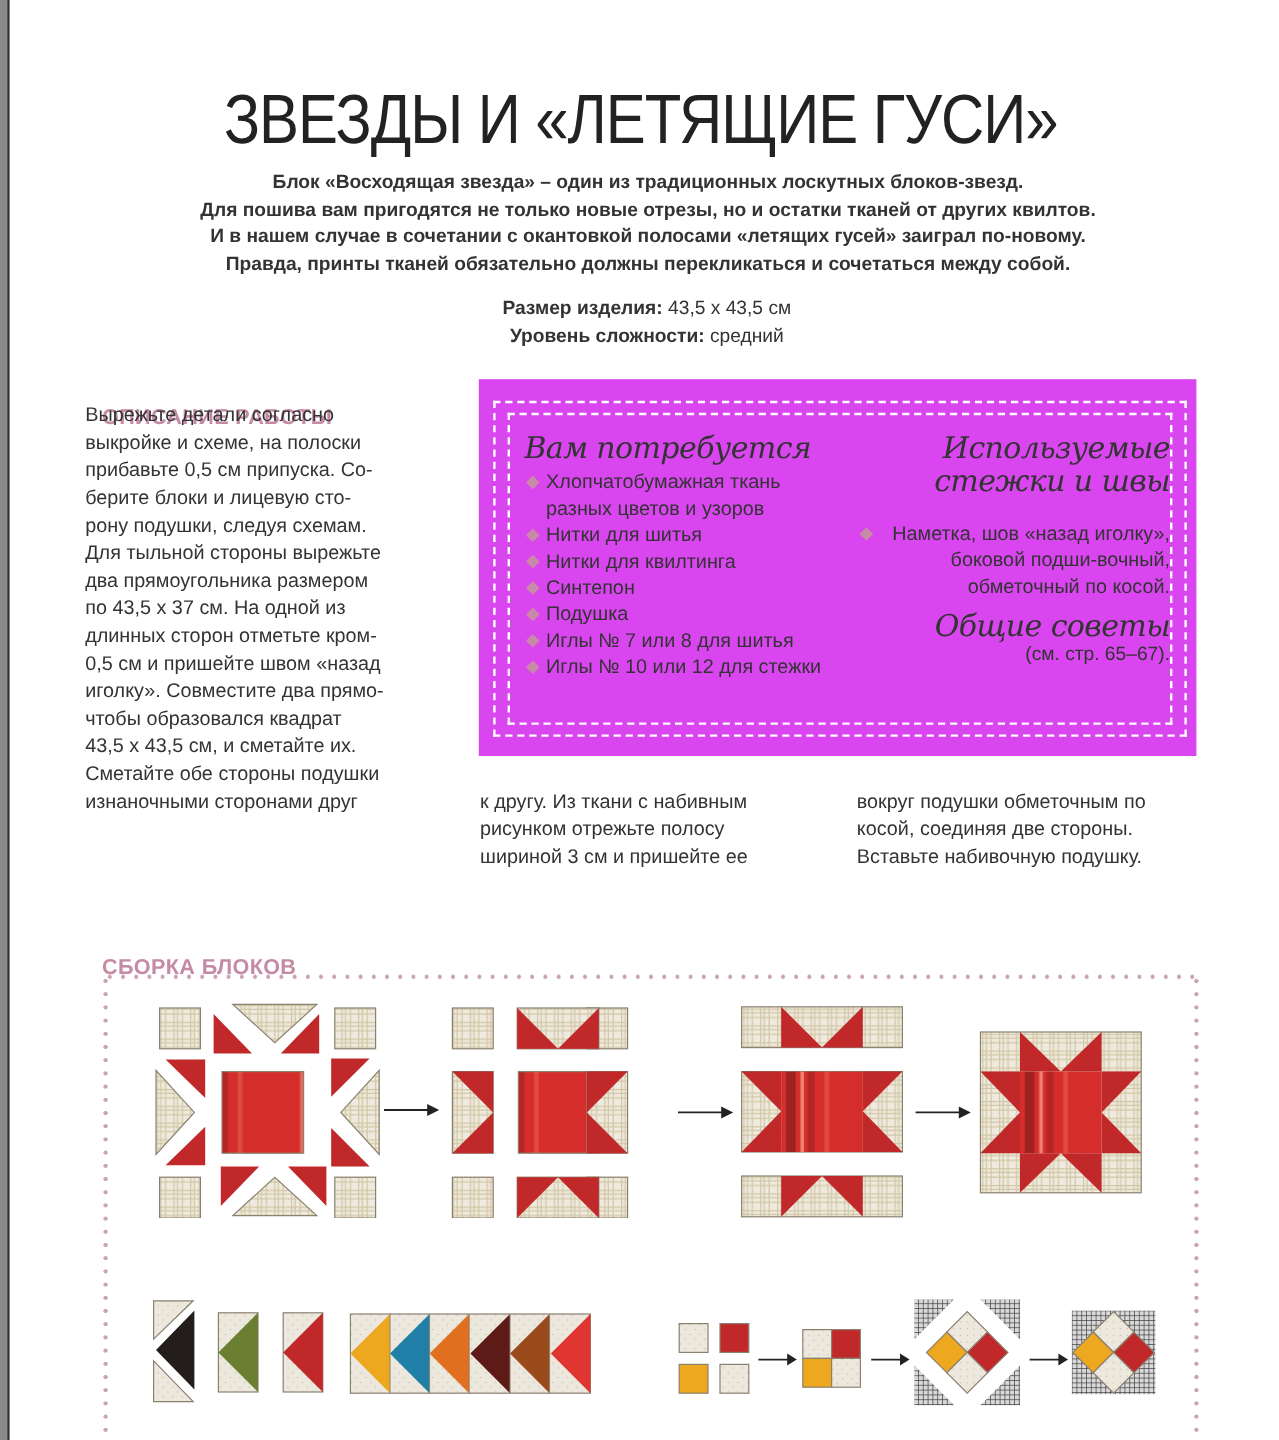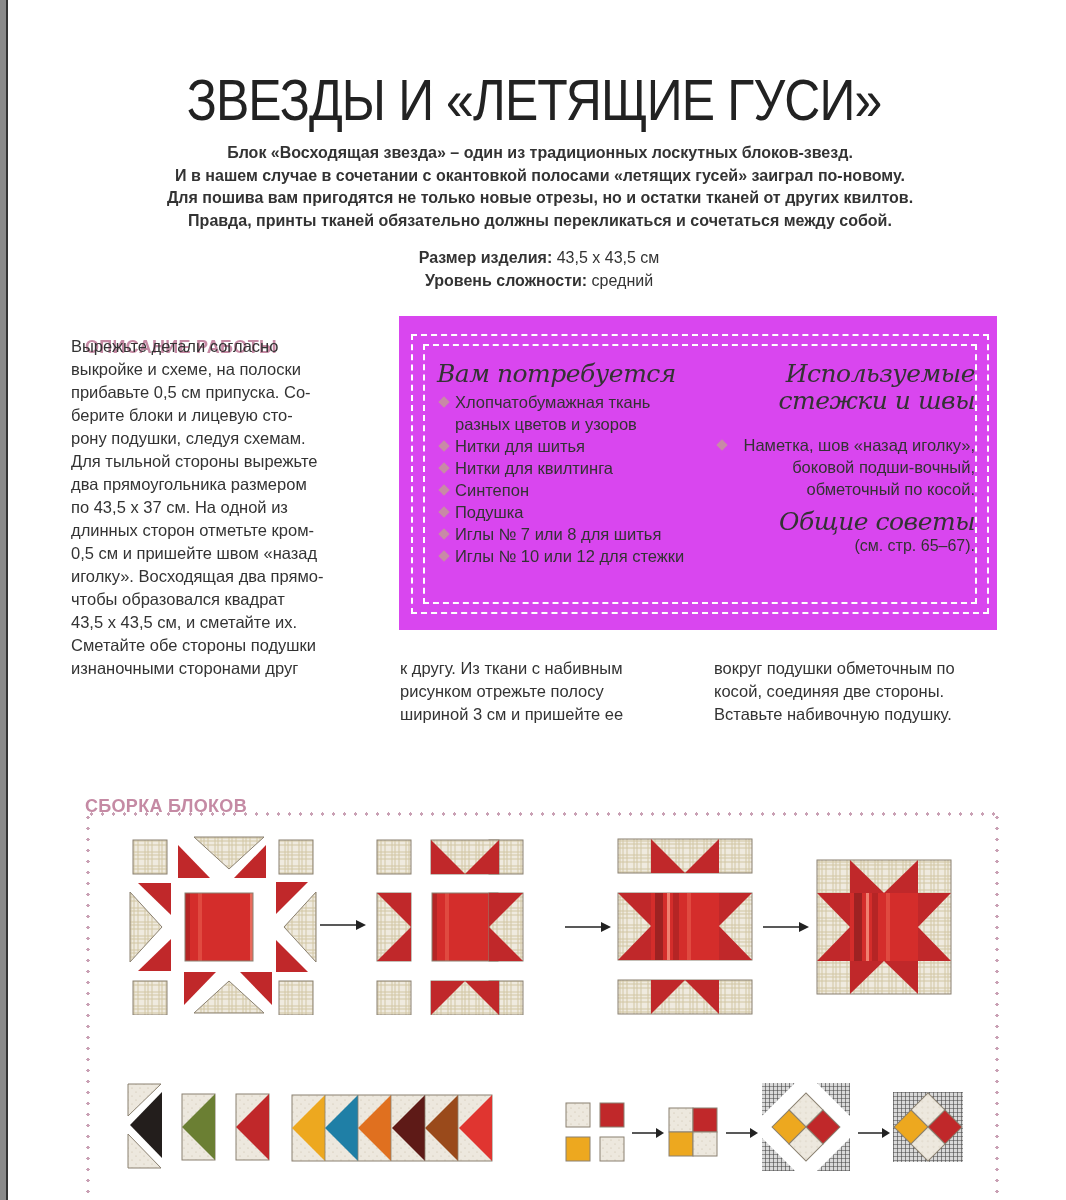--- a/index.html
+++ b/index.html
@@ -35,22 +35,22 @@
 </head>
 <body>
 
 <div class="edge"></div>
 <div class="edge2"></div>
 
 <h1 class="title" style="margin:0;">ЗВЕЗДЫ И «ЛЕТЯЩИЕ ГУСИ»</h1>
 
 <div class="intro">
   <div>Блок «Восходящая звезда» – один из традиционных лоскутных блоков-звезд.</div>
+  <div>Для пошива вам пригодятся не только новые отрезы, но и остатки тканей от других квилтов.</div>
   <div>И в нашем случае в сочетании с окантовкой полосами «летящих гусей» заиграл по-новому.</div>
-  <div>Для пошива вам пригодятся не только новые отрезы, но и остатки тканей от других квилтов.</div>
   <div>Правда, принты тканей обязательно должны перекликаться и сочетаться между собой.</div>
 </div>
 
 <div class="meta">
   <div><b>Размер изделия:</b><span> 43,5 х 43,5 см</span></div>
   <div><b>Уровень сложности:</b><span> средний</span></div>
 </div>
 
 <div class="h-pink desc-h">ОПИСАНИЕ РАБОТЫ</div>
 
@@ -58,21 +58,21 @@
   <p>Вырежьте детали согласно</p>
   <p>выкройке и схеме, на полоски</p>
   <p>прибавьте 0,5 см припуска. Со-</p>
   <p>берите блоки и лицевую сто-</p>
   <p>рону подушки, следуя схемам.</p>
   <p>Для тыльной стороны вырежьте</p>
   <p>два прямоугольника размером</p>
   <p>по 43,5 х 37 см. На одной из</p>
   <p>длинных сторон отметьте кром-</p>
   <p>0,5 см и пришейте швом «назад</p>
-  <p>иголку». Восходящая два прямо-</p>
+  <p>иголку». Совместите два прямо-</p>
   <p>чтобы образовался квадрат</p>
   <p>43,5 х 43,5 см, и сметайте их.</p>
   <p>Сметайте обе стороны подушки</p>
   <p>изнаночными сторонами друг</p>
 </div>
 
 <div class="col col2">
   <p>к другу. Из ткани с набивным</p>
   <p>рисунком отрежьте полосу</p>
   <p>шириной 3 см и пришейте ее</p>

